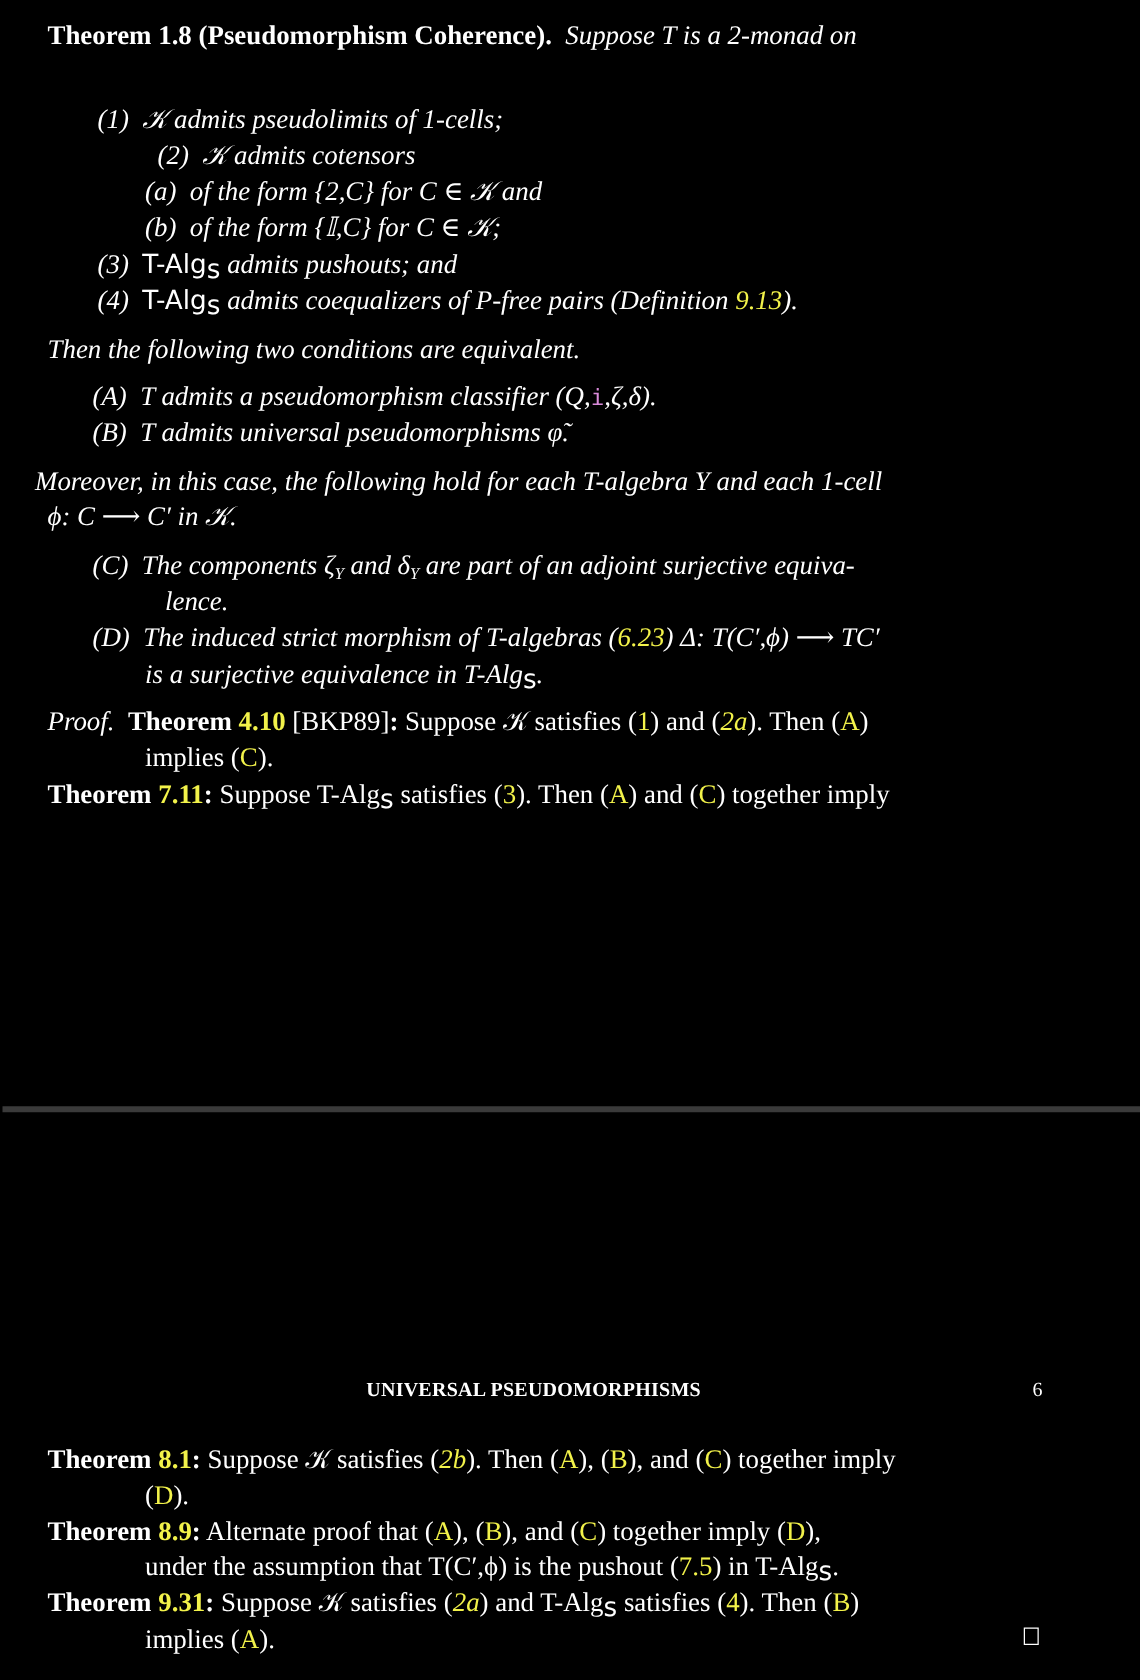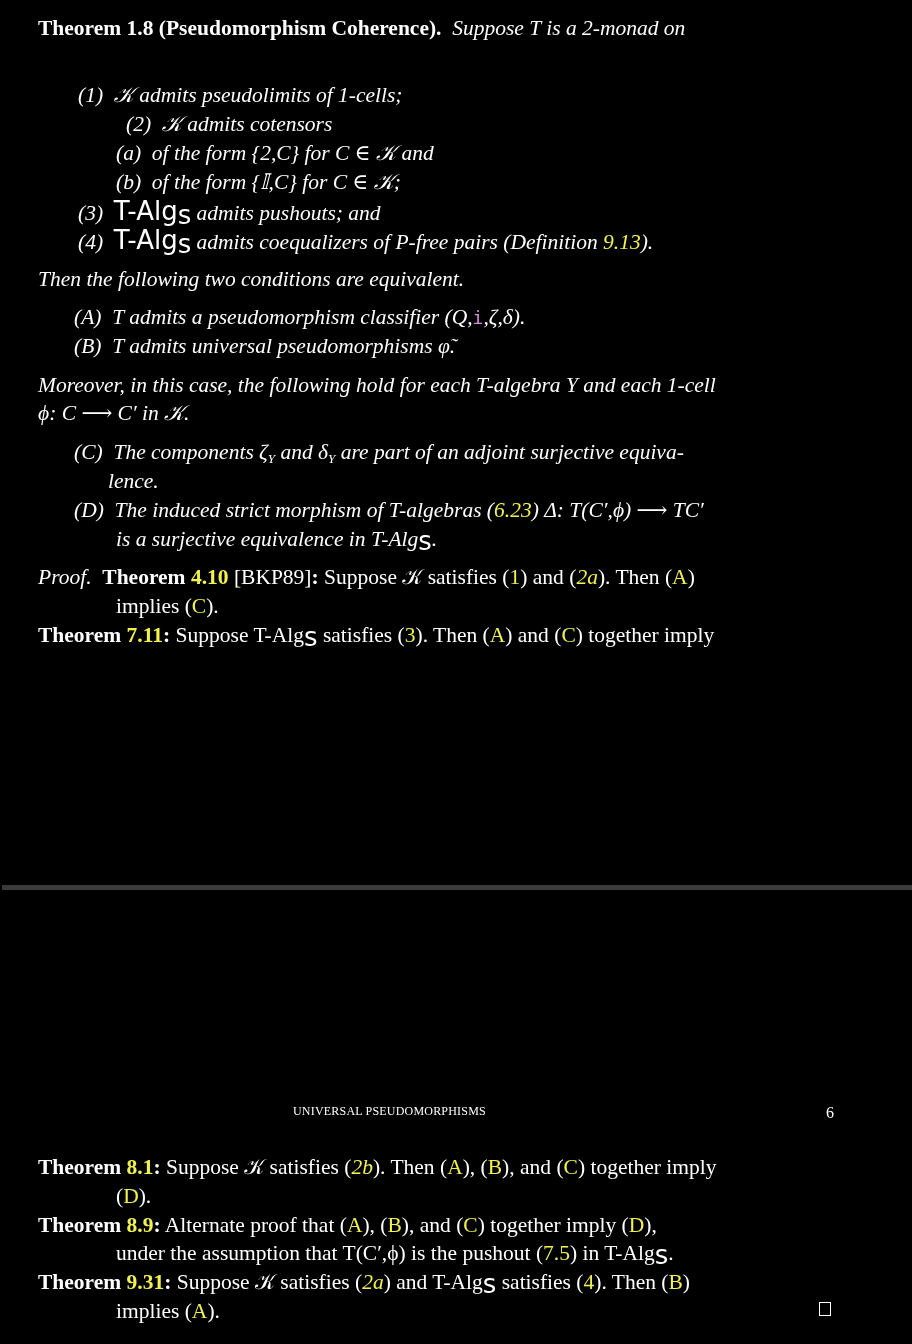--- a/index.html
+++ b/index.html
@@ -14,27 +14,27 @@
   .page1 { top: 0; height: 1148px; }
   .divider { position: absolute; left: 2px; top: 885px; width: 910px; height: 5px; background: #3a3a3a; }
   .page2 { top: 890px; height: 454px; }
   .line {
     position: absolute; white-space: nowrap;
     font-family: "Liberation Serif", "DejaVu Serif", serif;
     font-size: 21.5px; line-height: 28px; color: #fff;
   }
   .it { font-style: italic; }
   .b { font-weight: bold; }
-  .sans { font-family: "DejaVu Sans", "Liberation Sans", sans-serif; font-style: normal; font-size: 26px; }
+  .sans { font-family: "DejaVu Sans", "Liberation Sans", sans-serif; font-style: normal; font-size: 21px; }
   .ref { color: #f2f24a; }
   .pink { color: #d98ad9; font-family: "DejaVu Sans Mono", "Liberation Mono", monospace; font-size: 18px; font-style: normal; }
   sub { font-size: 13px; vertical-align: -4px; line-height: 0; }
   .running-head {
     position: absolute; top: 1104px; left: 293px;
-    font-family: "Liberation Serif", serif; font-size: 12px; letter-spacing: 0.2px;
+    font-family: "Liberation Serif", serif; font-size: 16px; letter-spacing: 0.2px; font-weight: bold;
   }
   .page-number { position: absolute; top: 1104px; left: 826px; font-family: "Liberation Serif", serif; font-size: 16px; }
   .qed { position: absolute; left: 819px; top: 1302px; width: 12px; height: 14px; border: 1.5px solid #fff; box-sizing: border-box; }
 </style>
 </head>
 <body>
 
 <div class="leftbar"></div>
 <div class="leftbar-accent"></div>
 
@@ -74,28 +74,28 @@
 
   <div class="line it" style="left:74px; top:303px;">
     <span>(A)</span>&nbsp;
     <span>T admits a pseudomorphism classifier (Q,</span><span class="pink">i</span><span>,ζ,δ).</span>
   </div>
   <div class="line it" style="left:74px; top:332px;">
     <span>(B)</span>&nbsp;
     <span>T admits universal pseudomorphisms φ̃.</span>
   </div>
 
-  <div class="line it" style="left:38px; top:371px;">Moreover, in this case, the following hold for each T-algebra Y and each 1-cell</div>
+  <div class="line it" style="left:28px; top:371px;">Moreover, in this case, the following hold for each T-algebra Y and each 1-cell</div>
   <div class="line it" style="left:38px; top:399px;font-style:italic;">ϕ: C ⟶ C′ in 𝒦.</div>
 
   <div class="line it" style="left:74px; top:438px;">
     <span>(C)</span>&nbsp;
     <span>The components ζ</span><sub>Y</sub><span> and δ</span><sub>Y</sub><span> are part of an adjoint surjective equiva-</span>
   </div>
-  <div class="line it" style="left:108px; top:467px;">lence.</div>
+  <div class="line it" style="left:132px; top:467px;">lence.</div>
 
   <div class="line it" style="left:74px; top:496px;">
     <span>(D)</span>&nbsp;
     <span>The induced strict morphism of T-algebras (</span><span class="ref">6.23</span><span>) Δ: T(C′,ϕ) ⟶ TC′</span>
   </div>
   <div class="line it" style="left:116px; top:525px;">
     <span>is a surjective equivalence in T-Alg</span><sub class="sans">s</sub><span>.</span>
   </div>
 
   <div class="line" style="left:38px; top:563px;">

